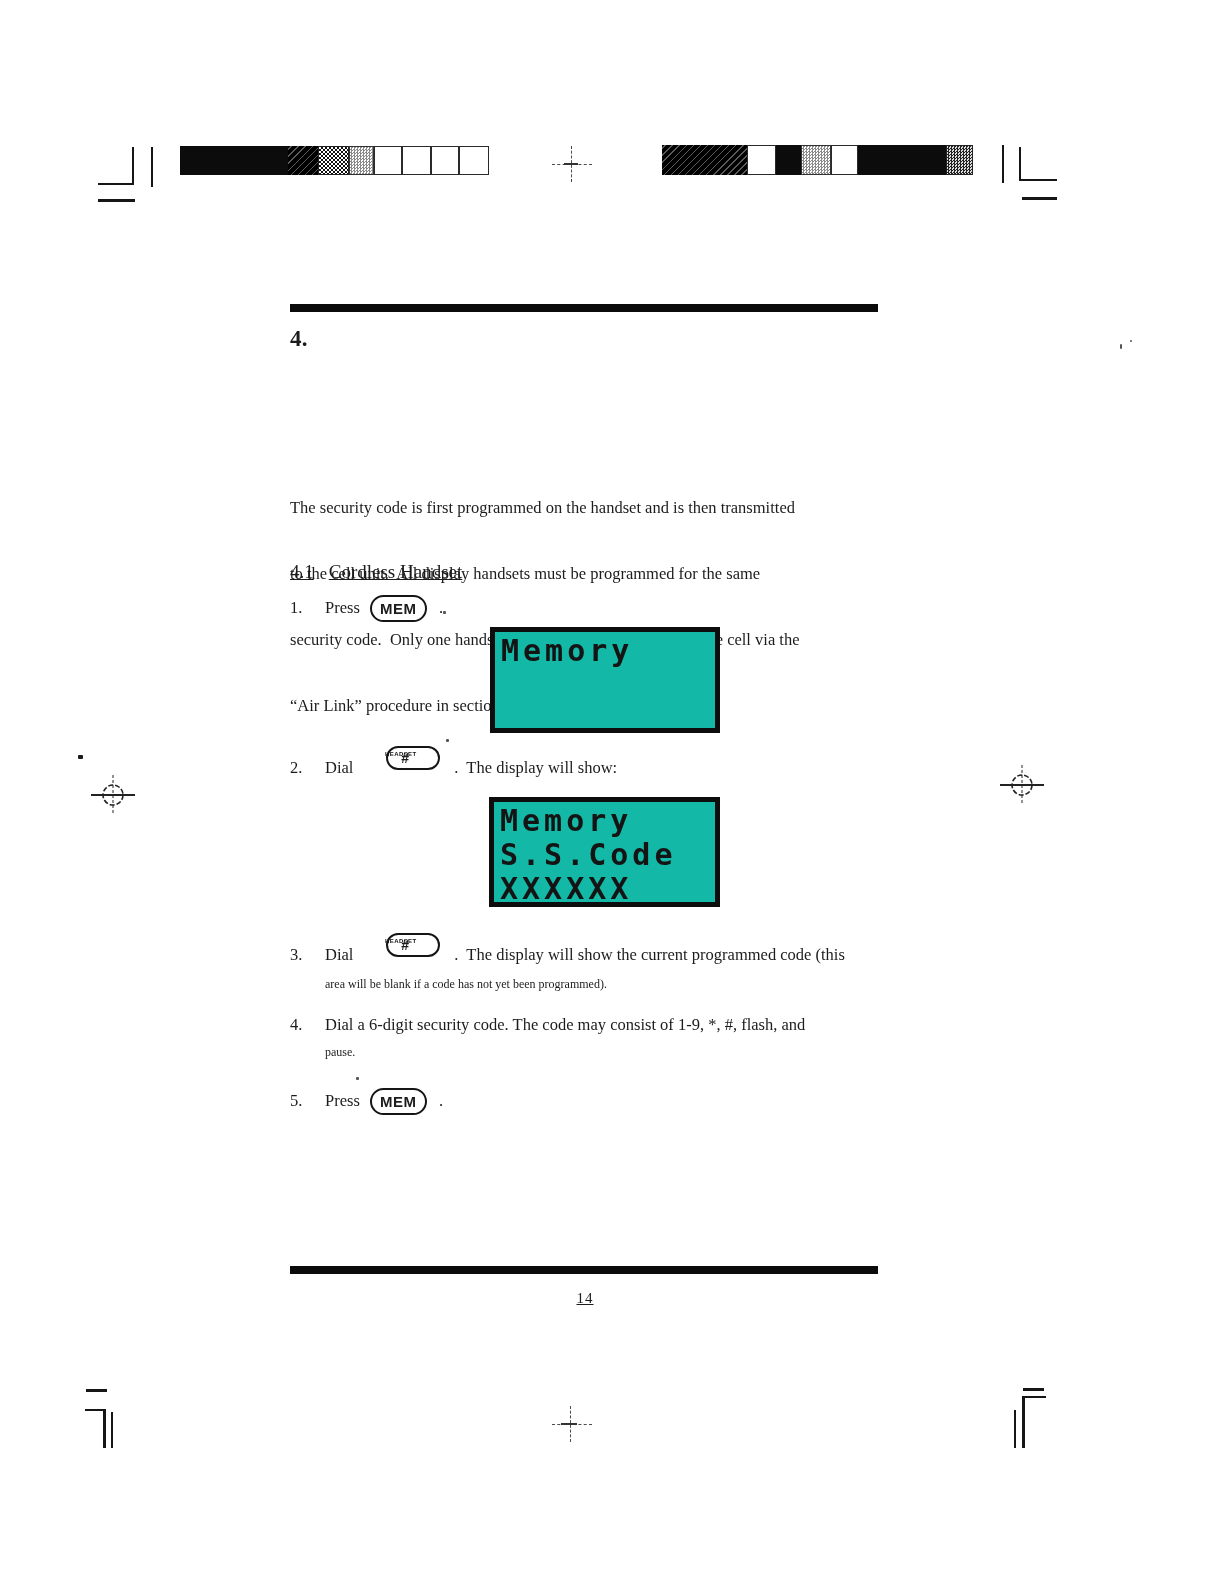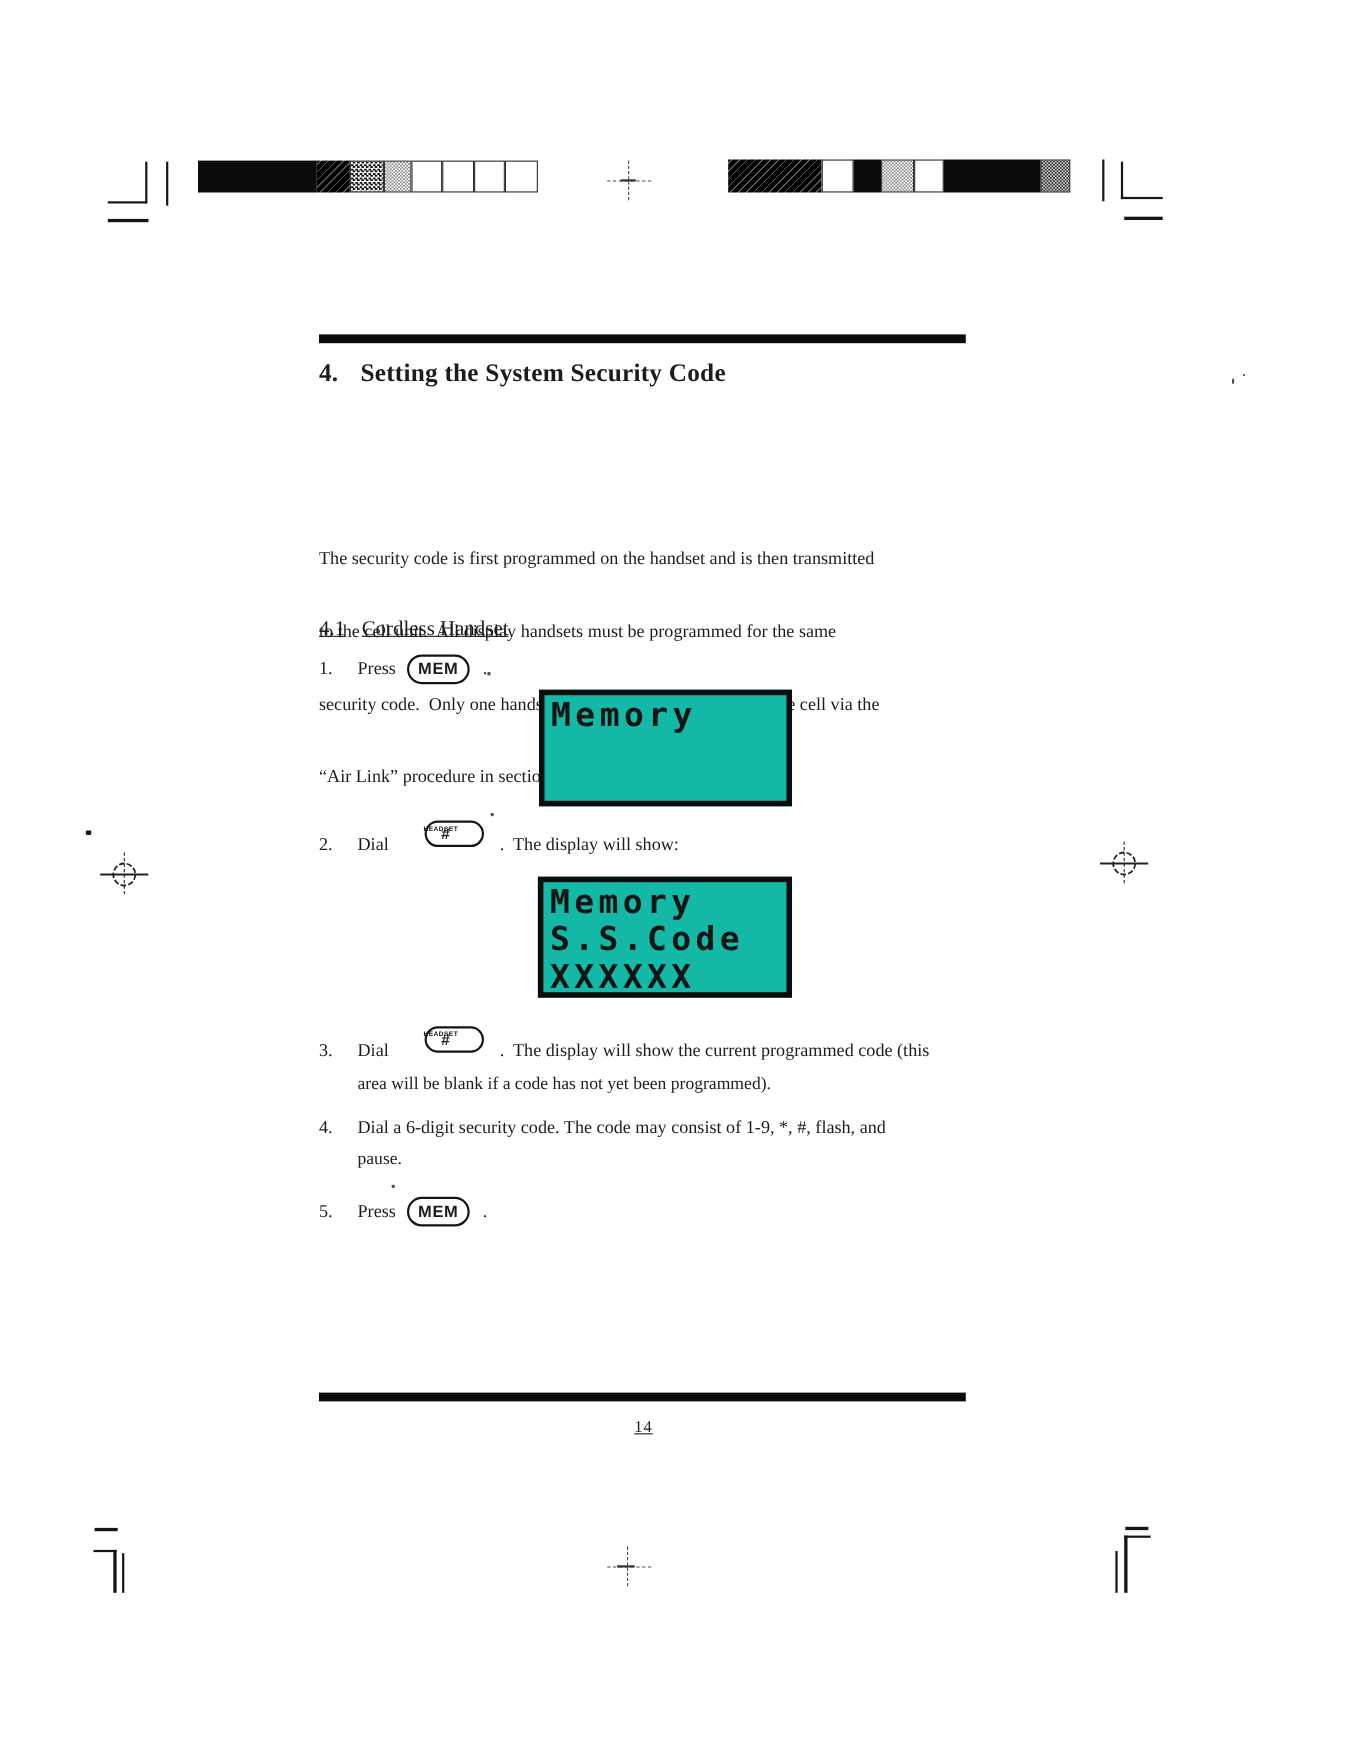--- a/index.html
+++ b/index.html
@@ -43,21 +43,21 @@
     background:#fff;box-sizing:border-box;
   }
   .pill.mem{width:57px;height:27px;font-size:15px;letter-spacing:.5px;margin:0 8px 0 10px;}
   .pillwrap{position:relative;display:inline-block;margin:0 10px 0 8px;}
   .pill.pound{width:54px;height:24px;font-size:14px;border-width:2px;justify-content:flex-start;padding-left:13px;}
   .pill-sub{
     position:absolute;left:0;right:0;top:25px;text-align:center;
     font-family:"Liberation Sans","DejaVu Sans",sans-serif;font-weight:700;
     font-size:6px;letter-spacing:.4px;color:#111;
   }
-  .line2{position:absolute;font-size:16px;white-space:pre;}
+  .line2{position:absolute;font-size:12px;white-space:pre;}
 
   
   .lcd{
     position:absolute;border:5px solid #0d0d0d;background:#14b8a6;box-sizing:border-box;
     overflow:hidden;padding:2px 0 0 6px;
   }
   .lcd div{
     font-family:"DejaVu Sans Mono","Liberation Mono",monospace;font-weight:700;
     font-size:30px;line-height:34px;letter-spacing:4px;color:#141414;white-space:pre;
   }
@@ -120,21 +120,20 @@
   <div class="speck" style="left:1120px;top:344px;width:2px;height:5px;"></div>
   <div class="speck" style="left:1130px;top:340px;width:2px;height:2px;"></div>
   <div class="speck" style="left:443px;top:611px;width:3px;height:3px;"></div>
   <div class="speck" style="left:446px;top:739px;width:3px;height:3px;"></div>
   <div class="speck" style="left:356px;top:1077px;width:3px;height:3px;"></div>
 
   <div class="rule" style="left:290px;top:304px;width:588px;height:8px;"></div>
 
   <div class="h1" style="left:290px;top:326px;">
     <span>4.</span>
-    <span>Setting the System Security Code</span>
   </div>
 
 
   <div class="pline" style="left:290px;top:453px;">
     <div>The security code is first programmed on the handset and is then transmitted</div>
     <div>to the cell unit.  All display handsets must be programmed for the same</div>
     <div>security code.  Only one handset needs to transmit the code to the cell via the</div>
     <div>“Air Link” procedure in section 4.2.</div>
   </div>
 

